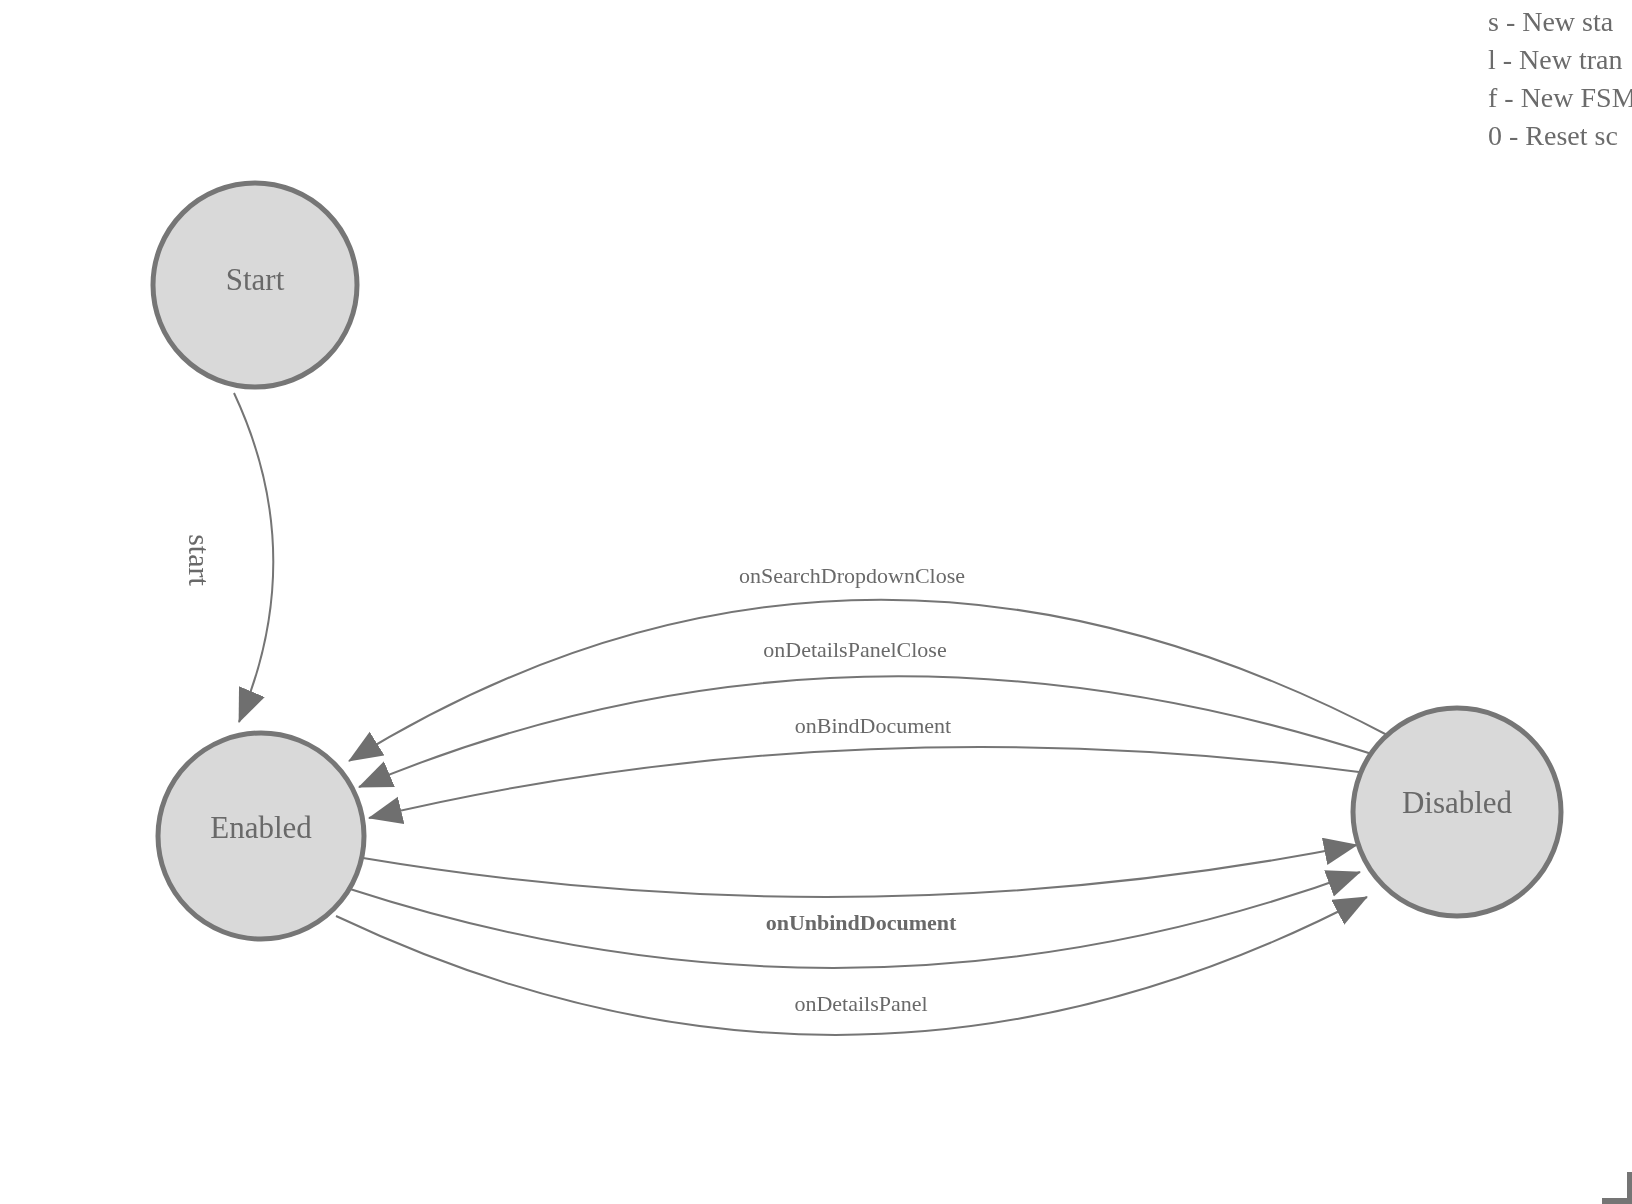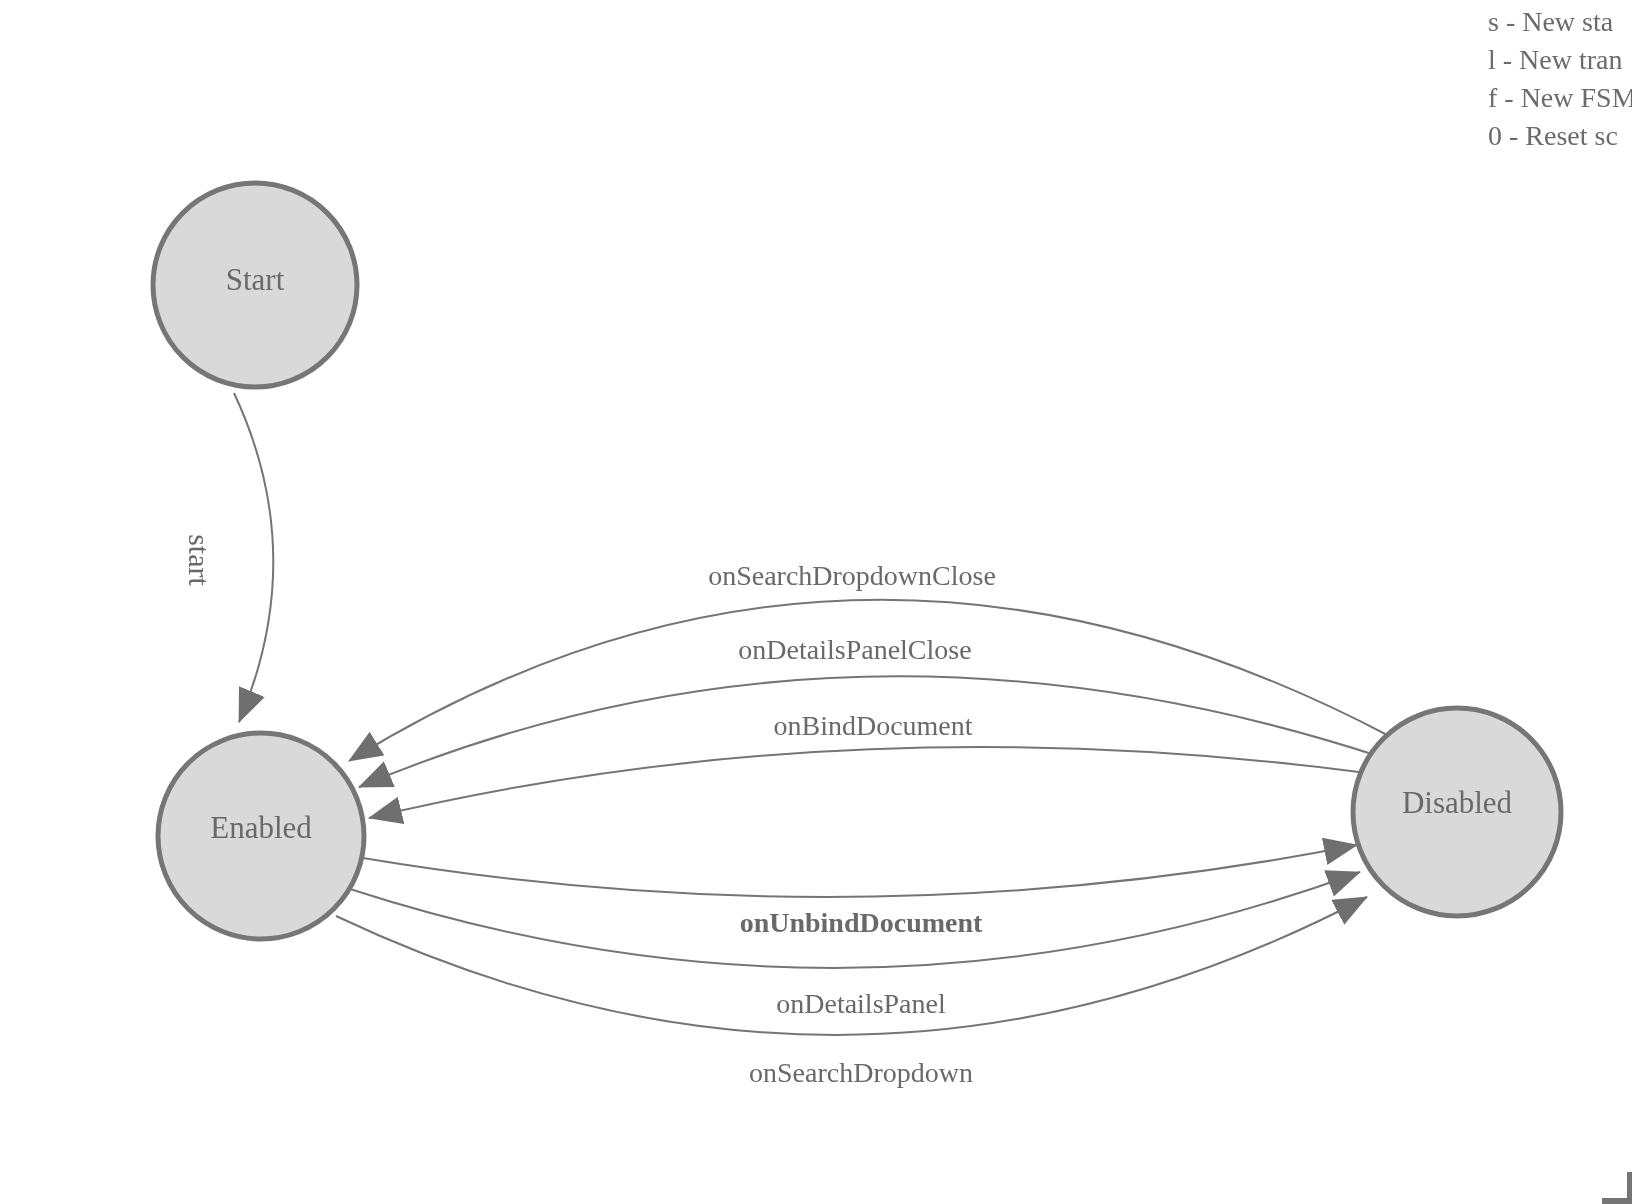--- a/index.html
+++ b/index.html
@@ -33,21 +33,21 @@
     stroke-width: 2;
   }
   .lbl {
     position: absolute;
     transform: translate(-50%, -50%);
     color: #696969;
     white-space: nowrap;
     user-select: none;
   }
   .state-lbl  { font-size: 31px; }
-  .trans-lbl  { font-size: 28px; }
+  .trans-lbl  { font-size: 22px; }
   .start-lbl  { font-size: 30px; transform: translate(-50%, -50%) rotate(90deg); }
   .help {
     position: absolute;
     left: 1488px;
     top: 3px;
     color: #6b6b6b;
     font-size: 28px;
     line-height: 38px;
     white-space: nowrap;
   }
@@ -93,21 +93,20 @@
   <div class="lbl state-lbl" style="left:255px; top:280px;">Start</div>
   <div class="lbl state-lbl" style="left:261px; top:828px;">Enabled</div>
   <div class="lbl state-lbl" style="left:1457px; top:803px;">Disabled</div>
 
   <div class="lbl start-lbl" style="left:199px; top:560px;">start</div>
   <div class="lbl trans-lbl" style="left:852px; top:576px;">onSearchDropdownClose</div>
   <div class="lbl trans-lbl" style="left:855px; top:650px;">onDetailsPanelClose</div>
   <div class="lbl trans-lbl" style="left:853px; top:726px;margin-left:20px;">onBindDocument</div>
   <div class="lbl trans-lbl" style="left:861px; top:923px;font-weight:bold;">onUnbindDocument</div>
   <div class="lbl trans-lbl" style="left:861px; top:1004px;text-align:right;">onDetailsPanel</div>
-  <div class="lbl trans-lbl" style="left:861px; top:1073px;">onSearchDropdown</div>
 
   <div class="help">
     <div>s - New sta</div>
     <div>l - New tran</div>
     <div>f - New FSM</div>
     <div>0 - Reset sc</div>
   </div>
 
   <div class="frame-corner"></div>
 

